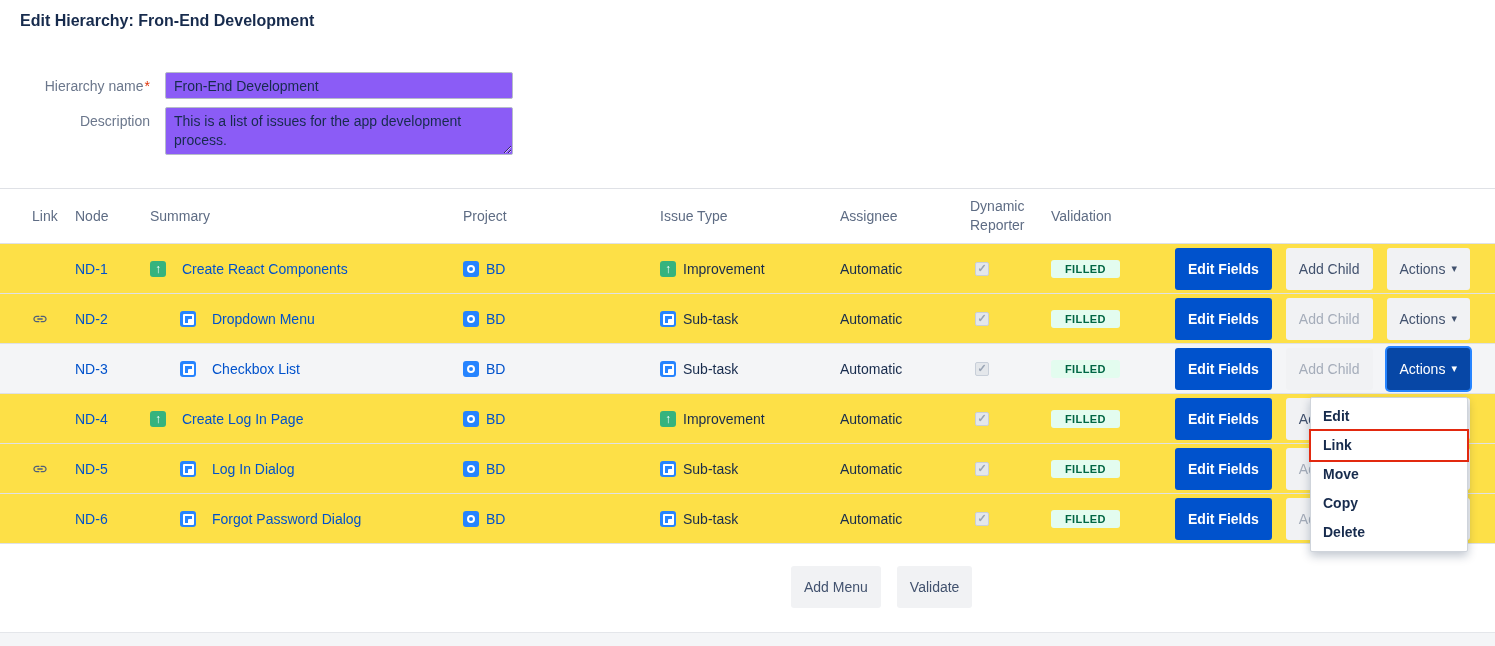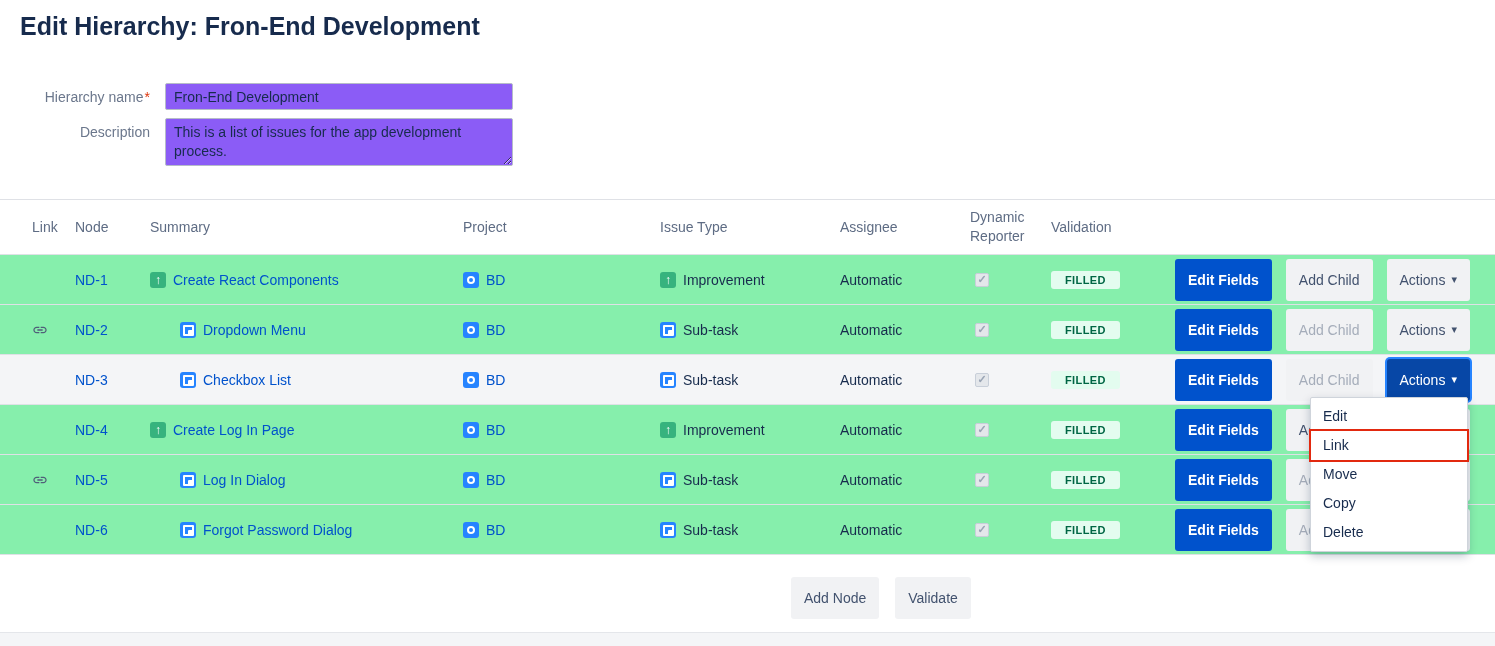--- a/index.html
+++ b/index.html
@@ -7,21 +7,21 @@
   body {
     position: relative;
     overflow: hidden;
     background: #fff;
     font-family: "Liberation Sans", sans-serif;
     color: #172B4D;
     font-size: 14px;
   }
   h1.page-title {
     margin: 12px 0 0 20px;
-    font-size: 25px;
+    font-size: 16px;
     font-weight: 700;
     color: #172B4D;
   }
   
   .form { margin-top: 42px; }
   .form-row { display: flex; align-items: flex-start; margin-bottom: 8px; }
   .form-row label {
     width: 150px;
     margin-right: 15px;
     text-align: right;
@@ -50,24 +50,24 @@
     align-items: center;
     padding: 0 20px 0 32px;
   }
   .thead {
     height: 55px;
     border-bottom: 1px solid #DFE1E6;
     color: #5E6C84;
     font-size: 14px;
     line-height: 1.35;
   }
-  .trow { height: 50px; border-bottom: 1px solid #DFE1E6; background: #86efac; }
+  .trow { height: 50px; border-bottom: 1px solid #DFE1E6; background: #fde047; }
   .trow.row-highlight { background: #F4F5F7; }
   .cell { display: flex; align-items: center; min-width: 0; }
-  .cell-summary { gap: 7px; }
+  .cell-summary { gap: 16px; }
   .cell-summary.indent { padding-left: 30px; }
   .cell-project { gap: 7px; }
   .cell-issuetype { gap: 7px; }
   .cell-reporter { padding-left: 5px; }
   .cell-validation { padding-left: 6px; }
   .lnk { color: #0052CC; text-decoration: none; cursor: pointer; }
   .invisible { visibility: hidden; }
   .link-icon { color: #505F79; display: inline-flex; }
   
   .type-icon {
@@ -174,20 +174,21 @@
     z-index: 10;
   }
   .menu-item {
     height: 29px;
     line-height: 29px;
     padding: 0 12px;
     font-size: 14px;
     color: #172B4D;
     cursor: pointer;
     background: #fff;
+    font-weight: bold;
   }
   .menu-item.highlighted {
     outline: 2px solid #E2290F;
     outline-offset: 0;
   }
   
   .footer-bar {
     position: absolute;
     left: 0; bottom: 0;
     width: 100%;
@@ -468,21 +469,21 @@
       <button class="btn btn-subtle actions">
         <span>Actions</span>
         <span class="chev">▾</span>
       </button>
     </div>
   </div>
     </div>
 </div>
 
 <div class="footer-buttons">
-  <button class="btn btn-subtle">Add Node</button>
+  <button class="btn btn-subtle">Add Menu</button>
   <button class="btn btn-subtle">Validate</button>
 </div>
 
 <div class="dropdown-menu">
   <div class="menu-item">Edit</div>
   <div class="menu-item highlighted">Link</div>
   <div class="menu-item">Move</div>
   <div class="menu-item">Copy</div>
   <div class="menu-item">Delete</div>
 </div>

